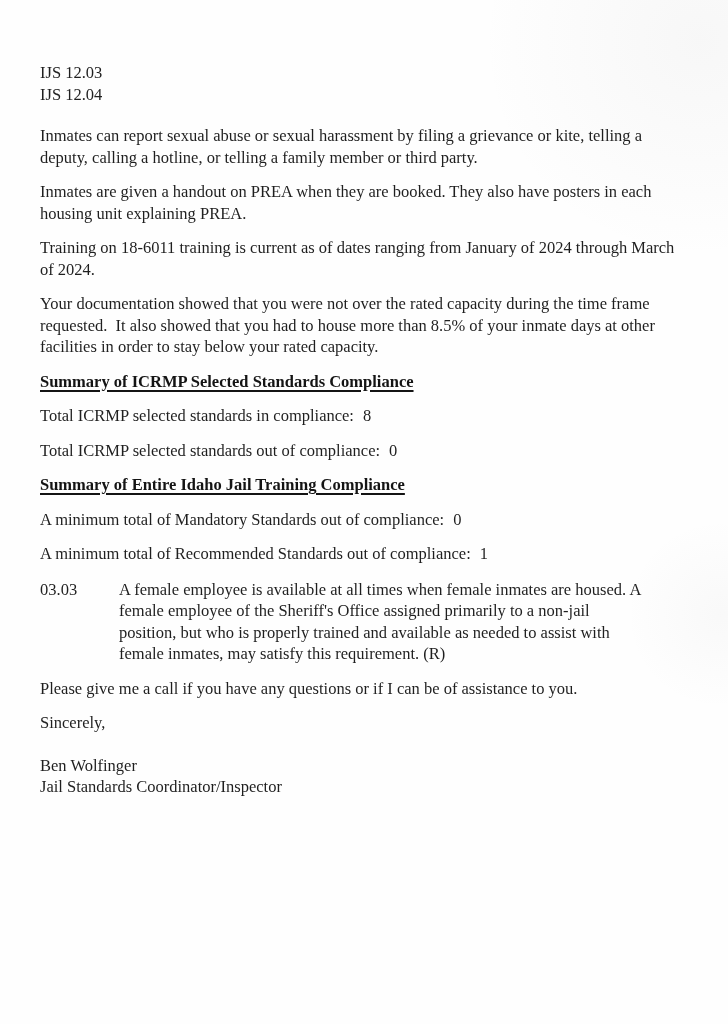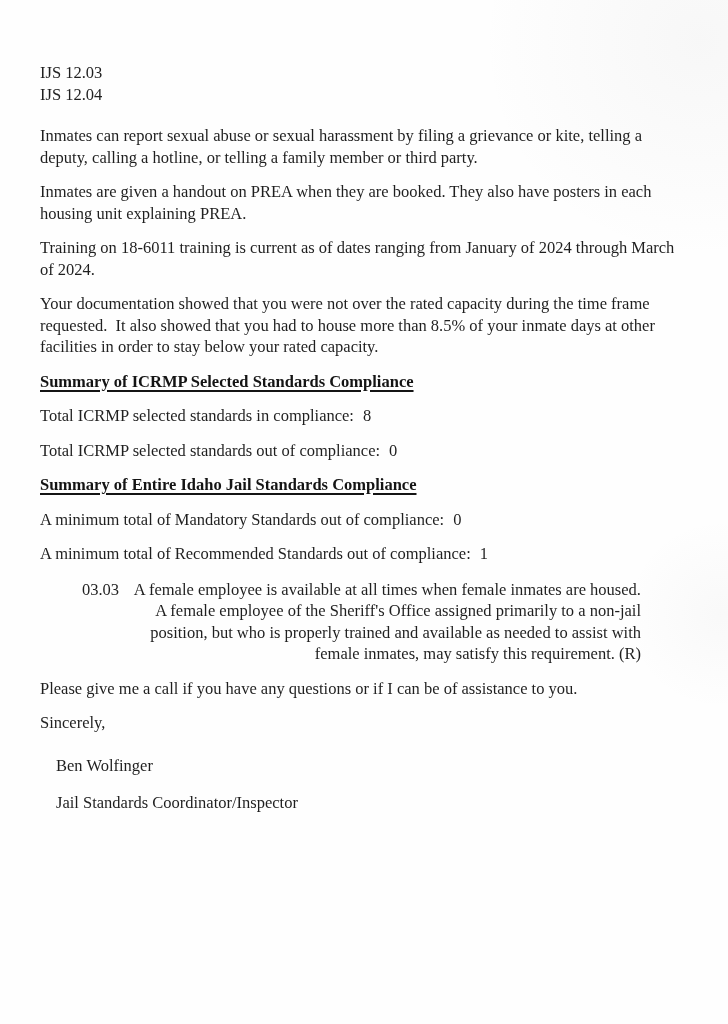--- a/index.html
+++ b/index.html
@@ -36,31 +36,30 @@
   }
   .u {
     text-decoration: underline;
     text-decoration-thickness: 2px;
     text-underline-offset: 3px;
   }
   .stat .val { margin-left: 9px; }
   .numbered-item {
     display: flex;
     margin: 14px 0 13px 0;
-    text-align: right;
   }
   .numbered-item .num {
     flex: 0 0 79px;
   }
   .numbered-item .body {
     flex: 1 1 auto;
     max-width: 522px;
     white-space: pre-wrap;
   }
-  .signature-block .para { margin: 16px; }
+  .signature-block .para { margin: 0; }
 </style>
 </head>
 <body>
 
 <div class="page">
 
   <div class="refs">
     <p class="para">IJS 12.03</p>
     <p class="para">IJS 12.04</p>
   </div>
@@ -73,21 +72,21 @@
 
 
   <p class="para">Your documentation showed that you were not over the rated capacity during the time frame requested.  It also showed that you had to house more than 8.5% of your inmate days at other facilities in order to stay below your rated capacity.</p>
 
   <p class="para heading"><span class="u">Summary of ICRMP Selected Standards Compliance</span></p>
 
   <p class="para stat"><span>Total ICRMP selected standards in compliance:</span><span class="val">8</span></p>
 
   <p class="para stat"><span>Total ICRMP selected standards out of compliance:</span><span class="val">0</span></p>
 
-  <p class="para heading"><span class="u">Summary of Entire Idaho Jail Standards Compliance</span></p>
+  <p class="para heading"><span class="u">Summary of Entire Idaho Jail Training Compliance</span></p>
 
   <p class="para stat"><span>A minimum total of Mandatory Standards out of compliance:</span><span class="val">0</span></p>
 
   <p class="para stat"><span>A minimum total of Recommended Standards out of compliance:</span><span class="val">1</span></p>
 
   <div class="numbered-item">
     <span class="num">03.03</span>
     <span class="body">A female employee is available at all times when female inmates are housed. A female employee of the Sheriff's Office assigned primarily to a non-jail position, but who is properly trained and available as needed to assist with female inmates, may satisfy this requirement. (R)</span>
   </div>
 

